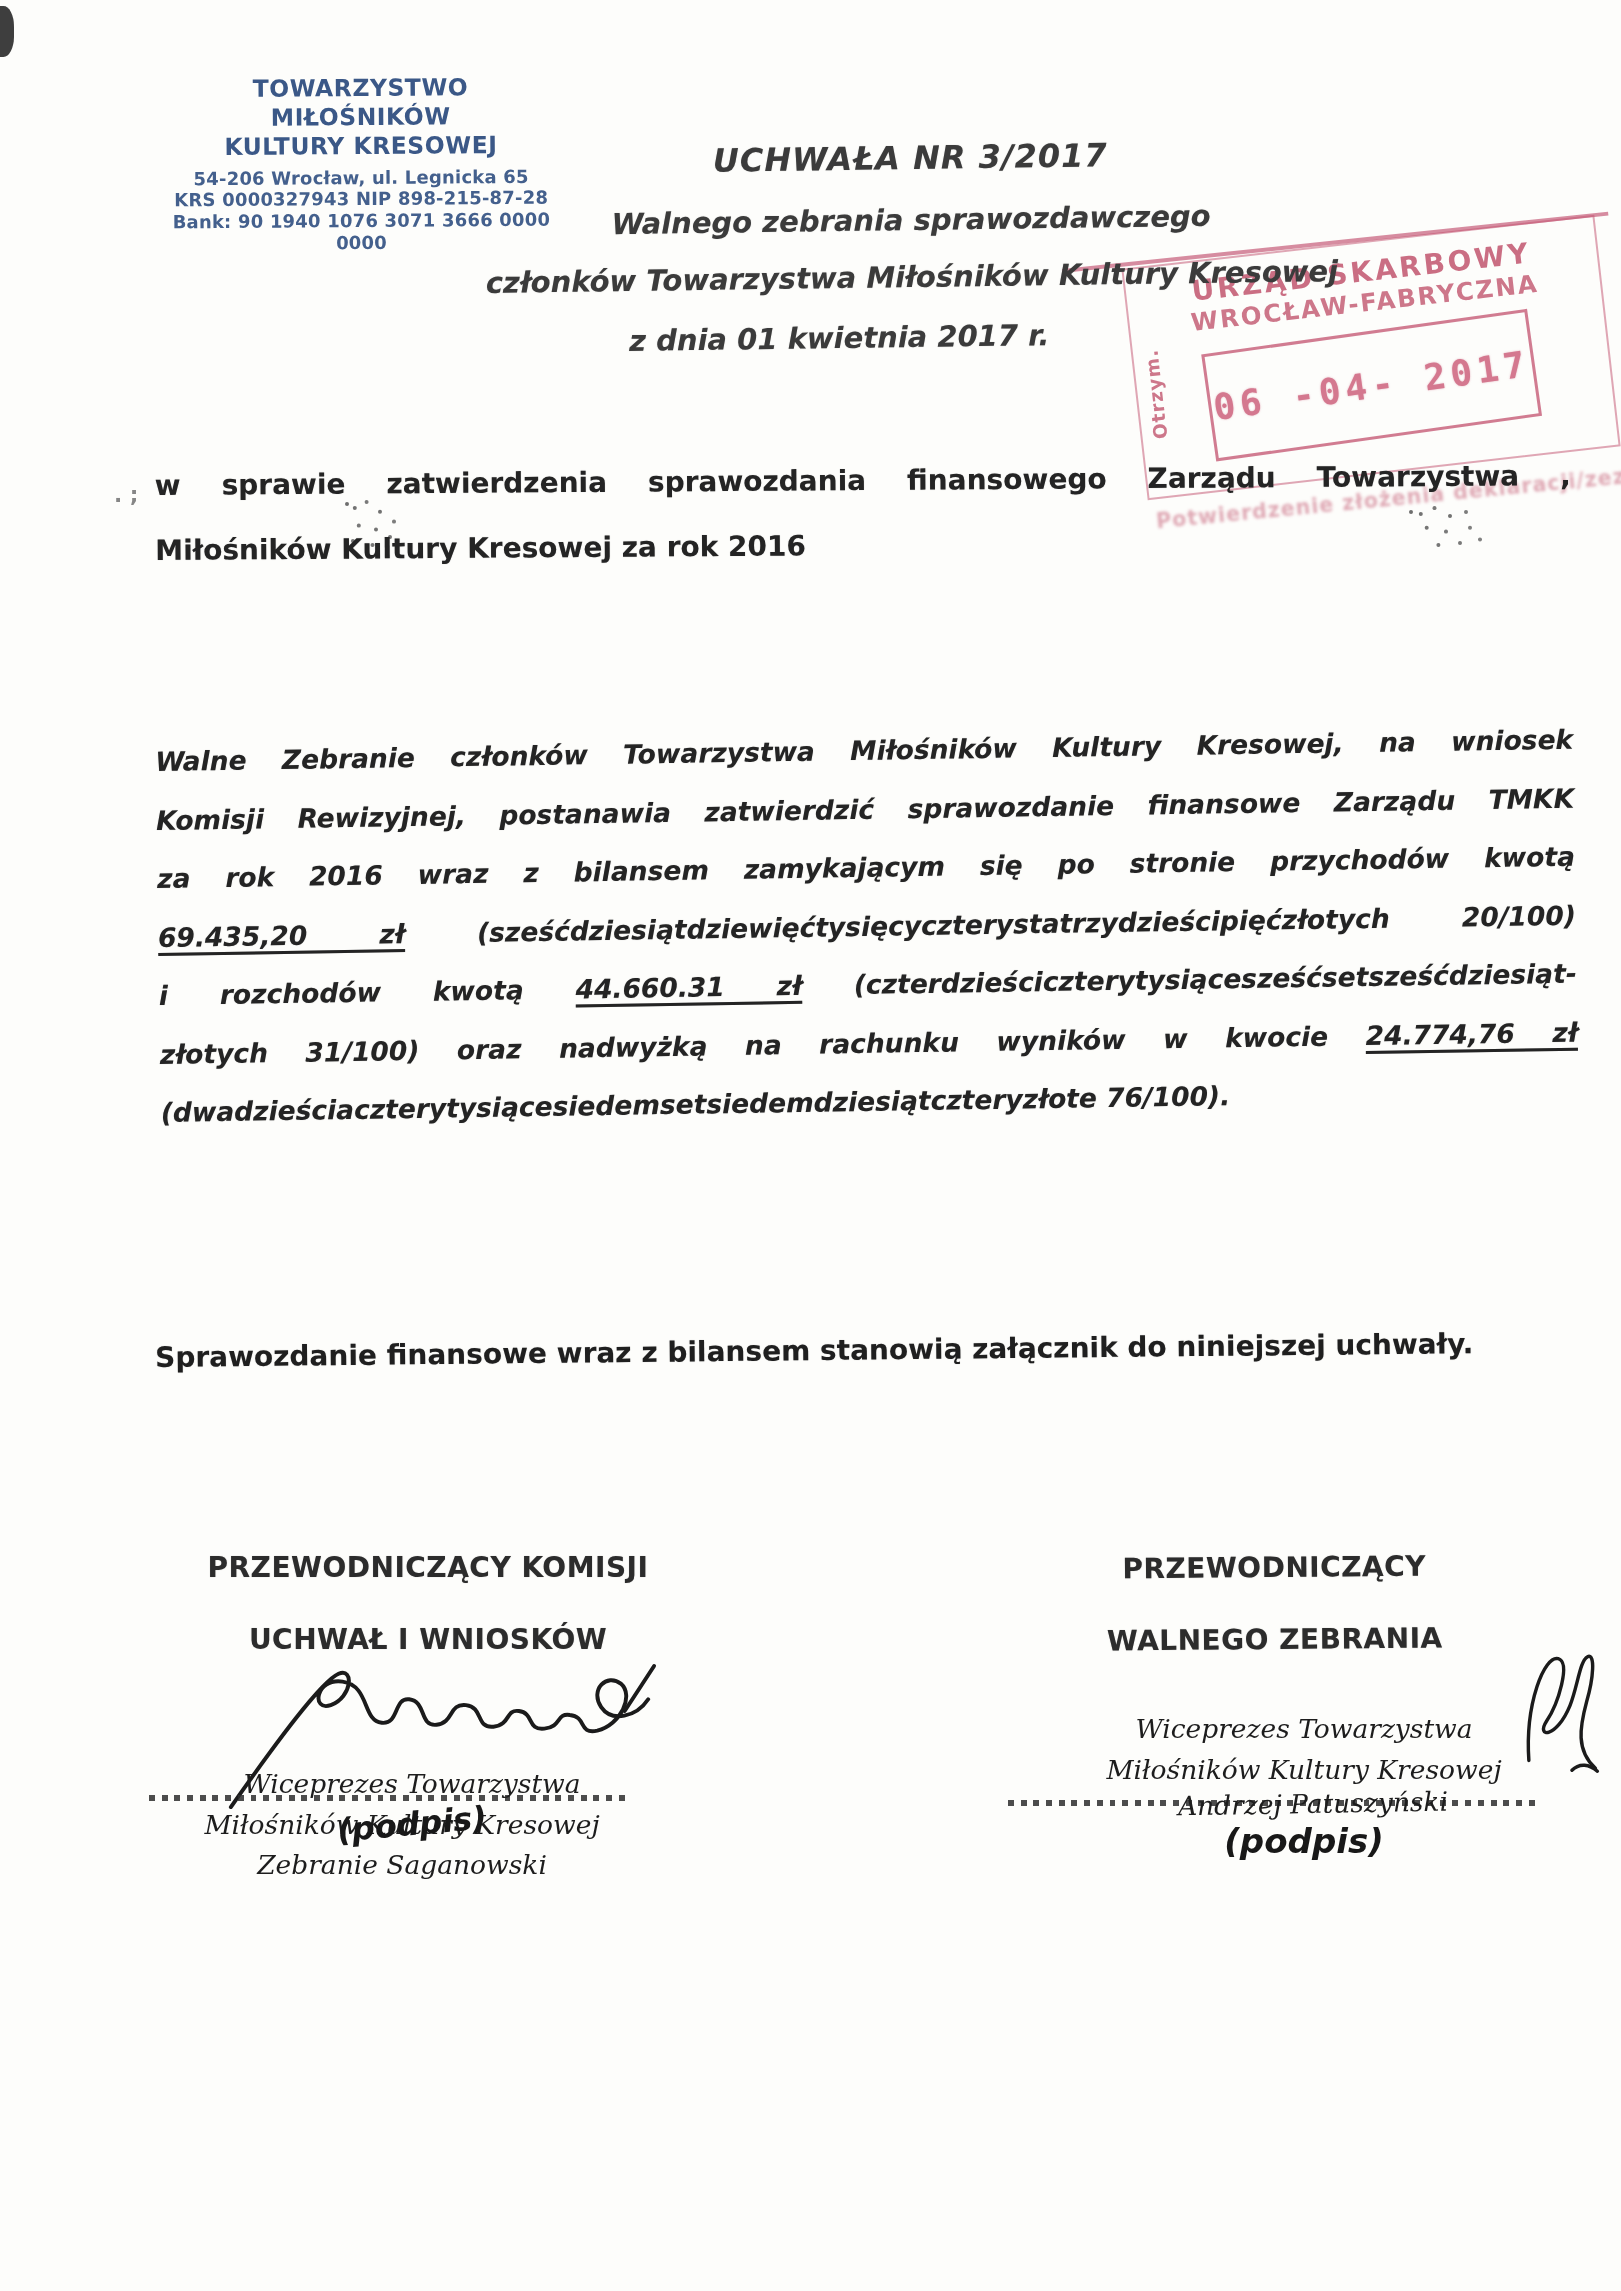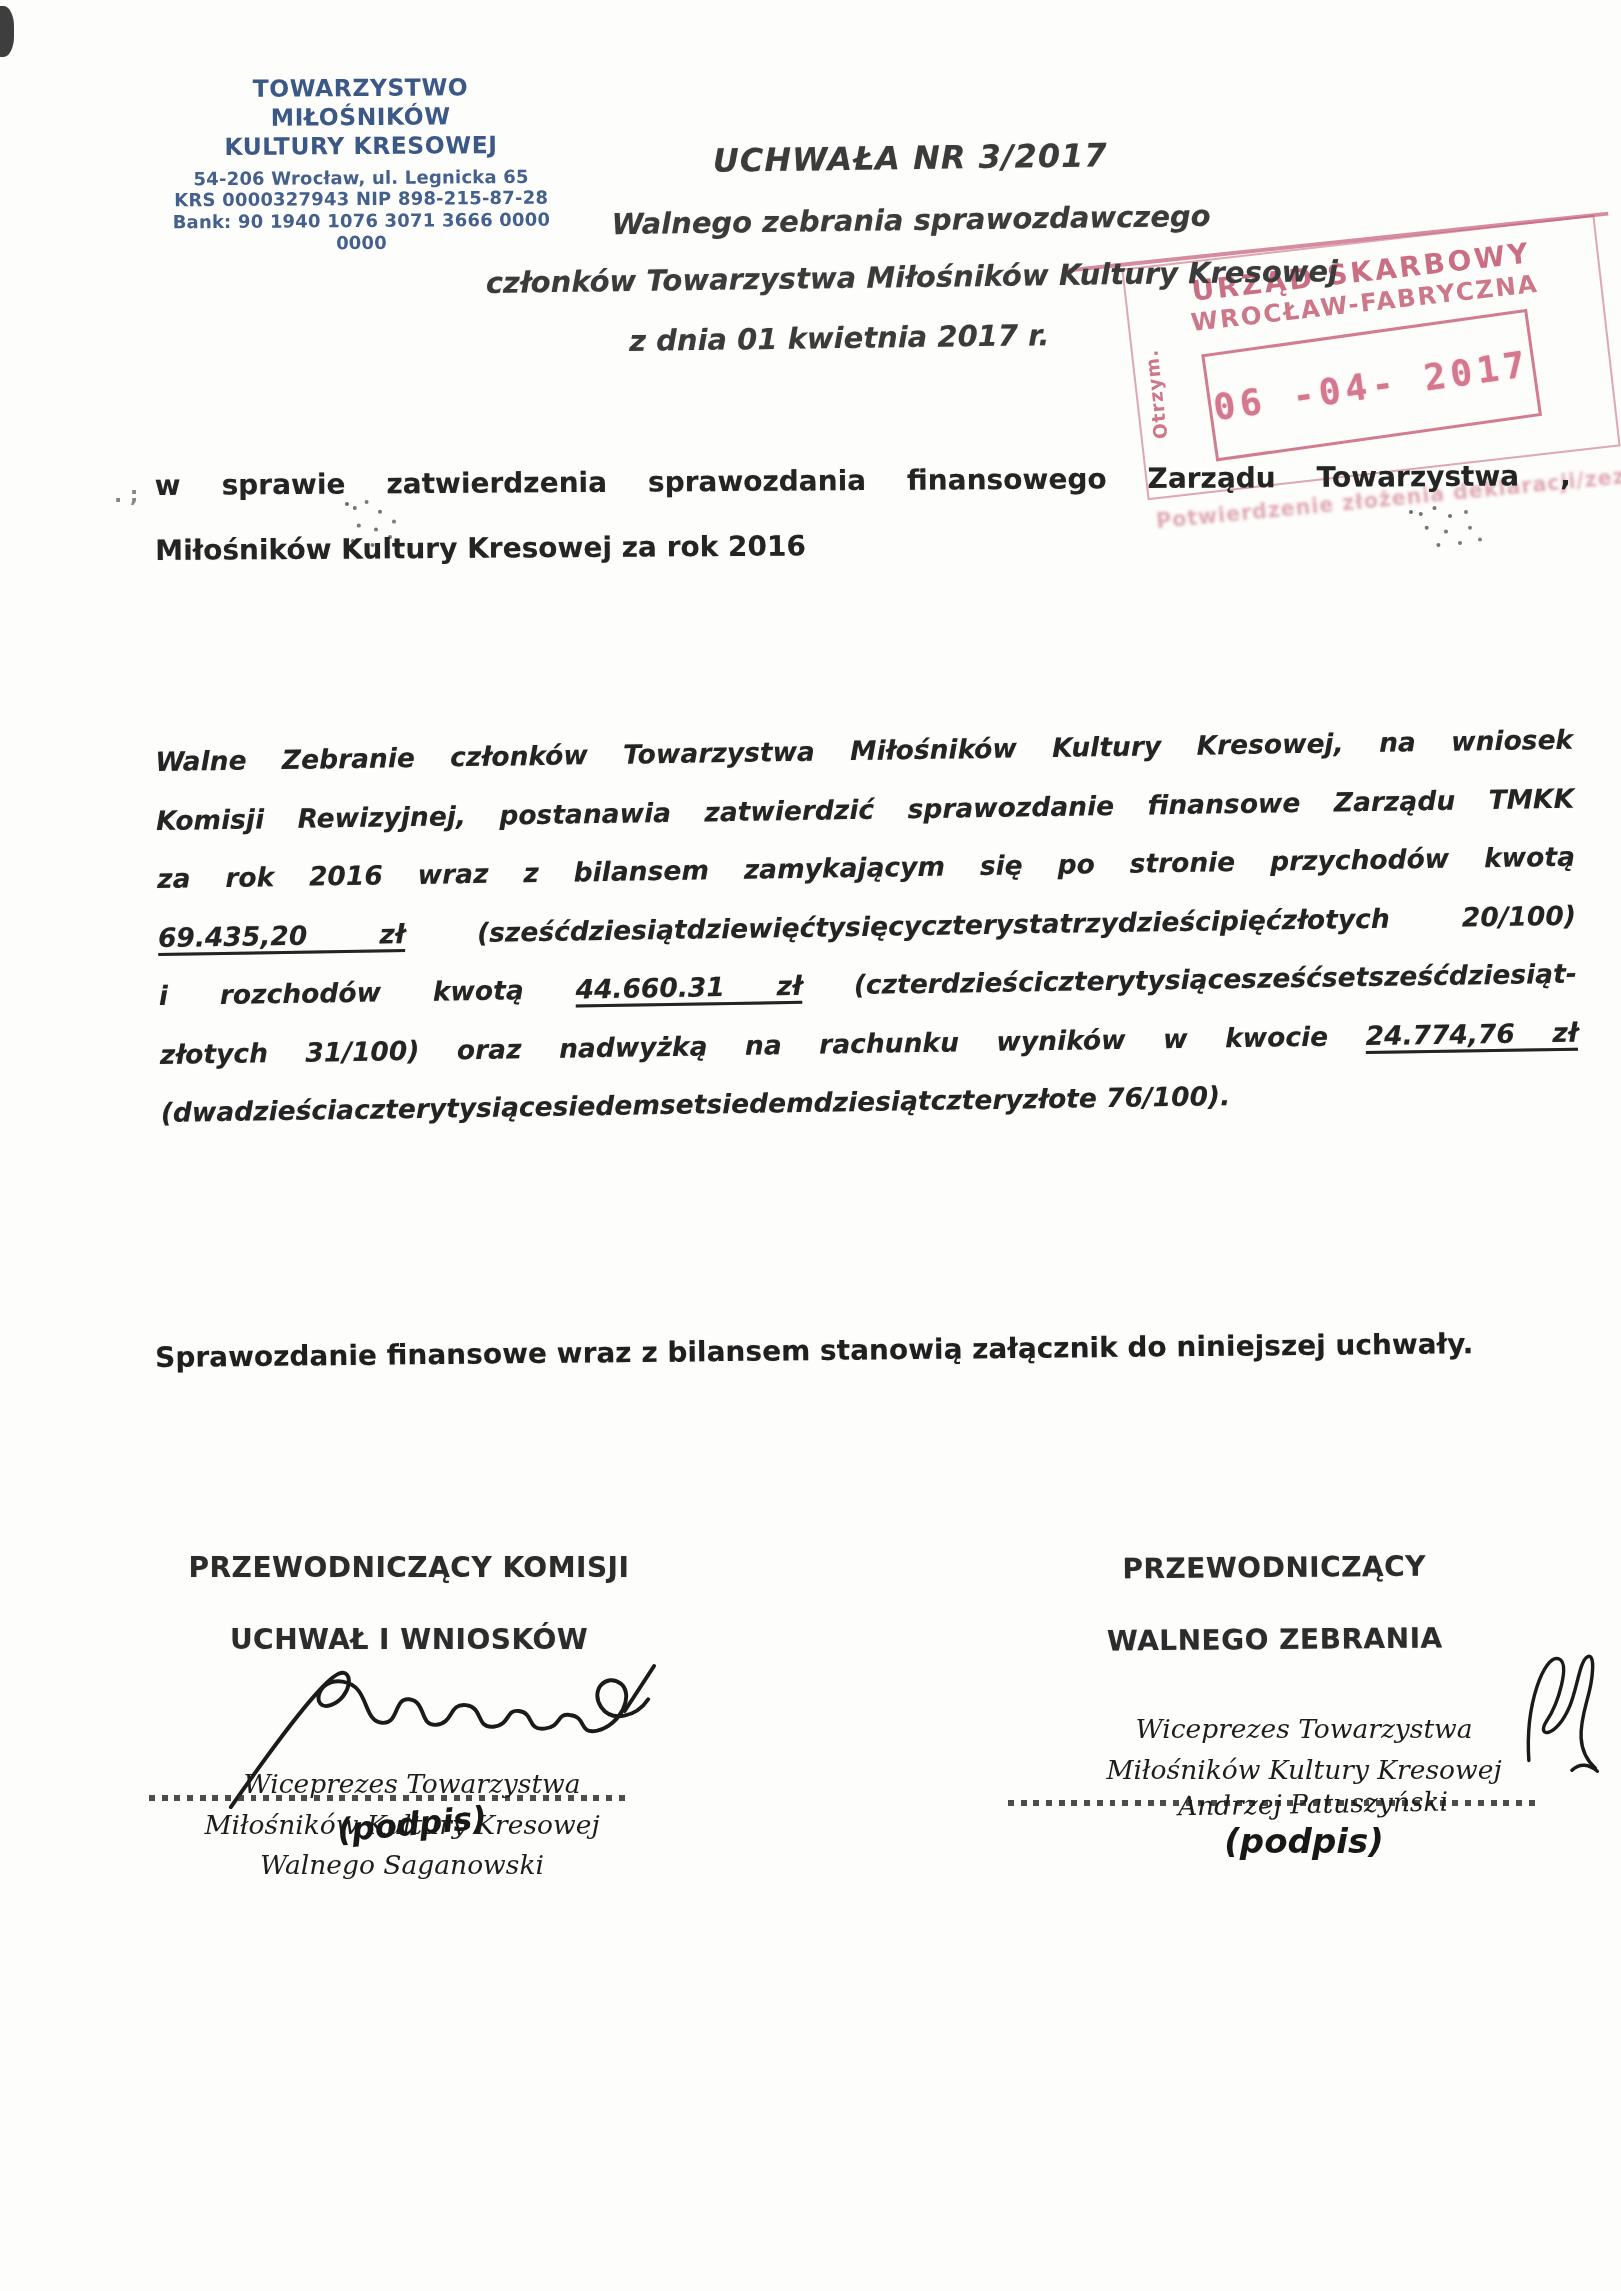--- a/index.html
+++ b/index.html
@@ -94,21 +94,21 @@
     position:absolute;left:155px;top:1341px;width:1418px;
     font-weight:bold;font-size:28px;color:#1f1f1f;
     transform:rotate(-0.6deg);transform-origin:left top;
     text-shadow:0 0 1px rgba(30,30,30,.3);
   }
   
   .sig-roles{
     position:absolute;text-align:center;font-weight:bold;font-size:28px;color:#2c2c2c;
     letter-spacing:0.5px;text-shadow:0 0 1px rgba(40,40,40,.35);
   }
-  .sig-roles.left{left:154px;top:1551px;width:510px;}
+  .sig-roles.left{left:173px;top:1551px;width:510px;}
   .sig-roles.right{left:1000px;top:1551px;width:549px;transform:rotate(-0.5deg);}
   .sig-roles .r2{margin-top:39px;}
   .script{
     position:absolute;font-family:"DejaVu Serif", serif;font-style:italic;
     font-size:26.5px;color:#1d1d1d;text-align:center;
   }
   .dotline{
     position:absolute;height:5.9px;
     background:repeating-linear-gradient(90deg,#2d2d2d 0 5.9px,transparent 5.9px 12.7px);
     opacity:.85;
@@ -189,21 +189,21 @@
     <div class="r2">UCHWAŁ I WNIOSKÓW</div>
   </div>
   <svg class="sig-svg" style="left:223px;top:1658px;" width="435" height="157" viewBox="0 0 444 160">
     <path stroke-width="4" d="M8,152 C55,85 100,24 118,16 C134,9 132,40 110,48 C90,55 94,20 122,24 C150,28 142,64 162,66 C180,68 174,40 190,42 C208,44 200,70 218,68 C236,66 230,46 248,48 C266,50 258,72 276,70 C294,68 288,52 302,54 C318,56 310,74 328,72 C346,70 340,56 354,58 C372,60 362,78 382,74 C406,68 420,38 406,26 C392,15 374,32 386,50 C397,66 422,60 434,42"></path>
     <path stroke-width="4" d="M440,8 L410,54"></path>
   </svg>
   <div class="dotline" style="left:149px;top:1795px;width:482px;"></div>
   <div class="script" style="left:167px;top:1768px;width:490px;font-style:italic;">Wiceprezes Towarzystwa</div>
   <div class="script" style="left:157px;top:1809px;width:490px;">Miłośników Kultury Kresowej</div>
   <div class="podpis" style="left:167px;top:1805px;width:490px;transform:rotate(-5deg);">(podpis)</div>
-  <div class="script" style="left:157px;top:1849px;width:490px;">Walnego Saganowski</div>
+  <div class="script" style="left:157px;top:1849px;width:490px;">Zebranie Saganowski</div>
 
   <div class="sig-roles right">
     <div>PRZEWODNICZĄCY</div>
     <div class="r2">WALNEGO ZEBRANIA</div>
   </div>
   <div class="script" style="left:1059px;top:1713px;width:490px;">Wiceprezes Towarzystwa</div>
   <div class="script" style="left:1059px;top:1754px;width:490px;">Miłośników Kultury Kresowej</div>
   <div class="dotline" style="left:1008px;top:1800px;width:529px;"></div>
   <div class="script" style="left:1068px;top:1788px;width:490px;transform:rotate(-1deg);">Andrzej Patuszyński</div>
   <div class="podpis" style="left:1059px;top:1821px;width:490px;font-size:34px;">(podpis)</div>

